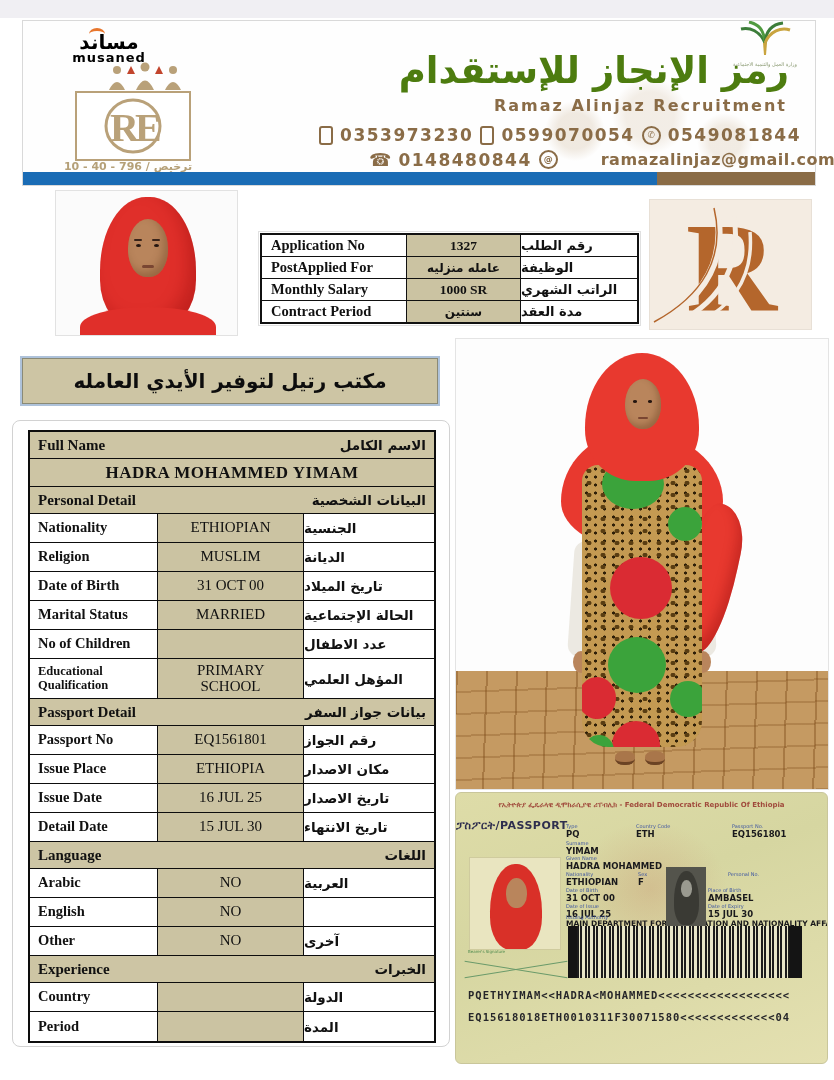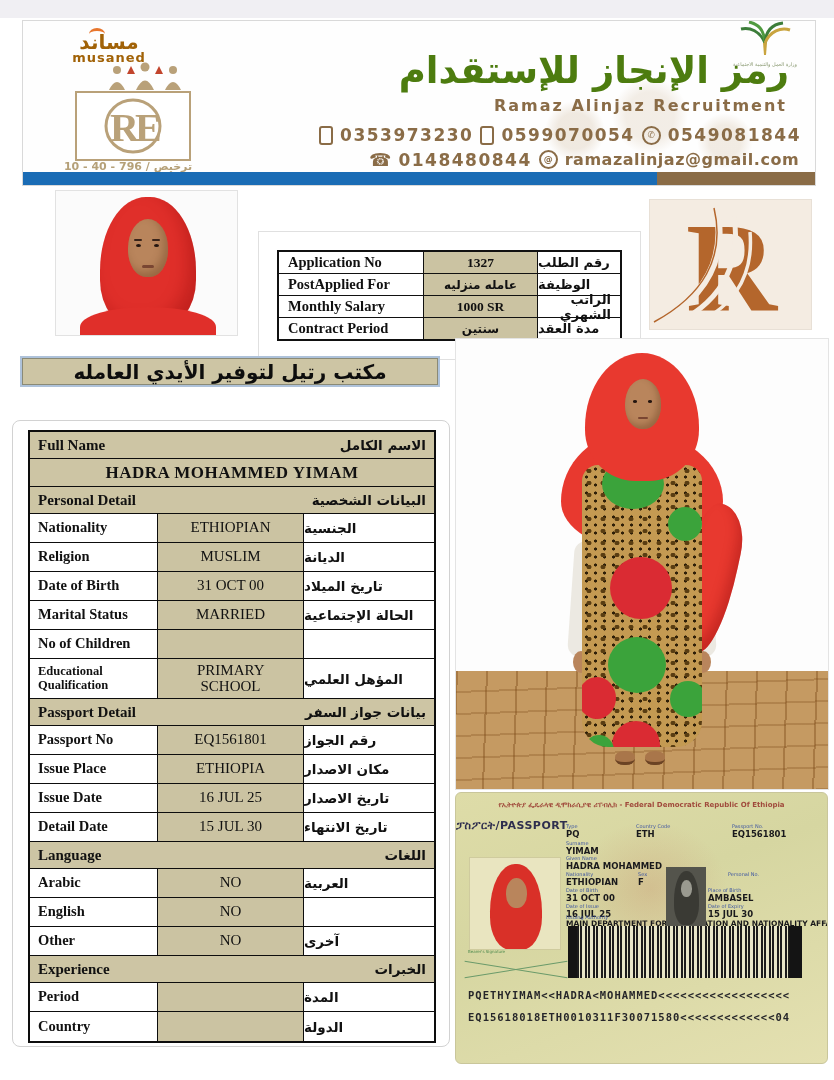--- a/index.html
+++ b/index.html
@@ -11,21 +11,21 @@
   .top-strip{left:0;top:0;width:834px;height:18px;background:#f0eff3;}
 
   
   .header-card{left:22px;top:20px;width:794px;height:166px;background:#fefefe;
                border:1px solid #d9d9d9;box-sizing:border-box;}
   .hdr-watermark{right:30px;top:60px;width:300px;height:100px;pointer-events:none;
     background:
       radial-gradient(circle at 30% 50%, rgba(190,160,120,.22) 0 18px, transparent 30px),
       radial-gradient(circle at 55% 35%, rgba(190,160,120,.18) 0 24px, transparent 38px),
       radial-gradient(circle at 80% 60%, rgba(190,160,120,.2) 0 16px, transparent 28px);}
-  .musaned{left:38px;top:11px;width:96px;text-align:center;color:#a16207;}
+  .musaned{left:38px;top:11px;width:96px;text-align:center;color:#000000;}
   .musaned .ar{font-family:"DejaVu Sans",sans-serif;font-weight:700;font-size:20px;line-height:20px;display:block;}
   .musaned .arc{position:absolute;left:28px;top:-4px;width:16px;height:9px;
     border-top:3.5px solid #e8762d;border-radius:50% 50% 0 0;}
   .musaned .en{font-family:"DejaVu Sans",sans-serif;font-weight:700;font-size:13px;letter-spacing:1px;display:block;margin-top:-2px;}
   .re-people{left:62px;top:40px;}
   .re-box{left:52px;top:70px;width:112px;height:66px;border:2.5px solid #b9a179;background:#fff;
           display:flex;align-items:center;justify-content:center;}
   .re-license{left:10px;top:139px;width:190px;text-align:center;direction:rtl;
     font-family:"DejaVu Sans",sans-serif;font-weight:700;font-size:11px;color:#b5a078;}
   .ministry{right:10px;top:0px;width:80px;text-align:center;}
@@ -52,38 +52,38 @@
     border-radius:48% 48% 42% 42% / 55% 55% 38% 38%;
     box-shadow:inset -8px -10px 16px rgba(140,10,10,.35);}
   .pt-shoulder{left:24px;top:116px;width:136px;height:40px;background:#e02f2a;border-radius:50% 50% 0 0;}
   .pt-face{left:72px;top:28px;width:40px;height:58px;background:#b9855c;
     border-radius:50% 50% 46% 46%;box-shadow:inset -4px -5px 8px rgba(90,50,20,.35);}
   .pt-eye{position:absolute;width:5px;height:3px;background:#241510;border-radius:50%;top:25px;}
   .pt-brow{position:absolute;width:8px;height:2px;background:#3a241a;border-radius:2px;top:20px;}
   .pt-mouth{position:absolute;left:14px;top:46px;width:12px;height:2.5px;background:#7a4632;border-radius:2px;}
 
   
-  .app-wrap{left:258px;top:231px;width:383px;background:#fff;border:1px solid #e0e0e0;padding:18px;box-sizing:border-box;}
+  .app-wrap{left:258px;top:231px;width:383px;background:#fff;border:1px solid #e0e0e0;padding:1px;box-sizing:border-box;}
   .app-table{border:2px solid #111;}
   .arow{display:flex;height:21px;border-bottom:1px solid #111;align-items:stretch;}
   .arow:last-child{border-bottom:none;}
   .a-en{width:144px;display:flex;align-items:center;padding-left:9px;
     font:700 14.5px "Liberation Serif",serif;color:#111;box-sizing:border-box;}
   .a-val{width:113px;background:#cbc3a2;border-left:1px solid #111;border-right:1px solid #111;
     display:flex;align-items:center;justify-content:center;
     font:700 13.5px "Liberation Serif",serif;color:#111;}
   .a-val[dir]{font-family:"DejaVu Sans",sans-serif;font-size:12px;}
   .a-ar{flex:1;display:flex;align-items:center;justify-content:flex-end;padding-right:9px;
     direction:rtl;font-family:"DejaVu Sans",sans-serif;font-weight:700;font-size:13px;color:#111;box-sizing:border-box;}
 
   
   .rlogo{left:649px;top:199px;width:163px;height:131px;border:1px solid #e8e0d6;box-sizing:border-box;}
 
   
-  .banner{left:20px;top:356px;width:420px;height:31px;background:#cdc5a4;
+  .banner{left:20px;top:356px;width:420px;height:50px;background:#cdc5a4;
     border:2.5px solid #aec2da;box-shadow:inset 0 0 0 1px #8a8a76;box-sizing:border-box;
     display:flex;align-items:center;justify-content:center;direction:rtl;
     font-family:"DejaVu Sans",sans-serif;font-weight:700;font-size:20px;color:#0d0d0d;}
 
   
   .profile-card{left:12px;top:420px;width:438px;height:627px;background:#fff;
     border:1px solid #d2d2d2;border-radius:8px;box-sizing:border-box;}
   .ptable{position:absolute;left:15px;top:9px;width:404px;border:2px solid #0d0d0d;}
   .prow{display:flex;align-items:stretch;border-bottom:1px solid #0d0d0d;box-sizing:border-box;background:#fff;}
   .prow:last-child{border-bottom:none;}
@@ -220,21 +220,21 @@
     <span>0353973230</span>
     <span class="ic-mobile"></span>
     <span>0599070054</span>
     <span class="ic-circle">✆</span>
     <span>0549081844</span>
   </div>
   <div class="abs phone-line phone-line2">
     <span class="ic-tel">☎</span>
     <span>0148480844</span>
     <span class="ic-circle">@</span>
-    <span style="letter-spacing:.5px;font-size:16px;">ramazalinjaz@gmail.com</span>
+    <span style="letter-spacing:.5px;font-size:16px;margin-left:36px;">ramazalinjaz@gmail.com</span>
   </div>
 
   <div class="abs hdr-bar">
     <span class="brown"></span>
   </div>
 </div>
 
 <div class="abs portrait-card">
   <div class="abs pt-hijab"></div>
   <div class="abs pt-shoulder"></div>
@@ -314,20 +314,21 @@
         <div class="c3">تاريخ الميلاد</div>
       </div>
       <div class="prow pdata">
         <div class="c1">Marital Status</div>
         <div class="c2">MARRIED</div>
         <div class="c3">الحالة الإجتماعية</div>
       </div>
       <div class="prow pdata">
         <div class="c1">No of Children</div>
         <div class="c2"></div>
+        <div class="c3">عدد الاطفال</div>
       </div>
       <div class="prow pdata tall">
         <div class="c1">Educational Qualification</div>
         <div class="c2">PRIMARY SCHOOL</div>
         <div class="c3">المؤهل العلمي</div>
       </div>
       <div class="prow psection">
         <span class="s-en">Passport Detail</span>
         <span class="s-ar">بيانات جواز السفر</span>
       </div>
@@ -367,28 +368,28 @@
       <div class="prow pdata">
         <div class="c1">Other</div>
         <div class="c2">NO</div>
         <div class="c3">آخرى</div>
       </div>
       <div class="prow psection">
         <span class="s-en">Experience</span>
         <span class="s-ar">الخبرات</span>
       </div>
       <div class="prow pdata">
+        <div class="c1">Country</div>
+        <div class="c2"></div>
+        <div class="c3">الدولة</div>
+      </div>
+      <div class="prow pdata">
         <div class="c1">Period</div>
         <div class="c2"></div>
         <div class="c3">المدة</div>
-      </div>
-      <div class="prow pdata">
-        <div class="c1">Country</div>
-        <div class="c2"></div>
-        <div class="c3">الدولة</div>
       </div>
     </div>
 </div>
 
 <div class="abs body-card">
   <div class="abs floor"></div>
   <div class="abs figure">
     <div class="abs sleeve" style="left:24px;transform:rotate(4deg);"></div>
     <div class="abs sleeve" style="right:24px;transform:rotate(-4deg);"></div>
     <div class="abs hand" style="left:26px;"></div>

